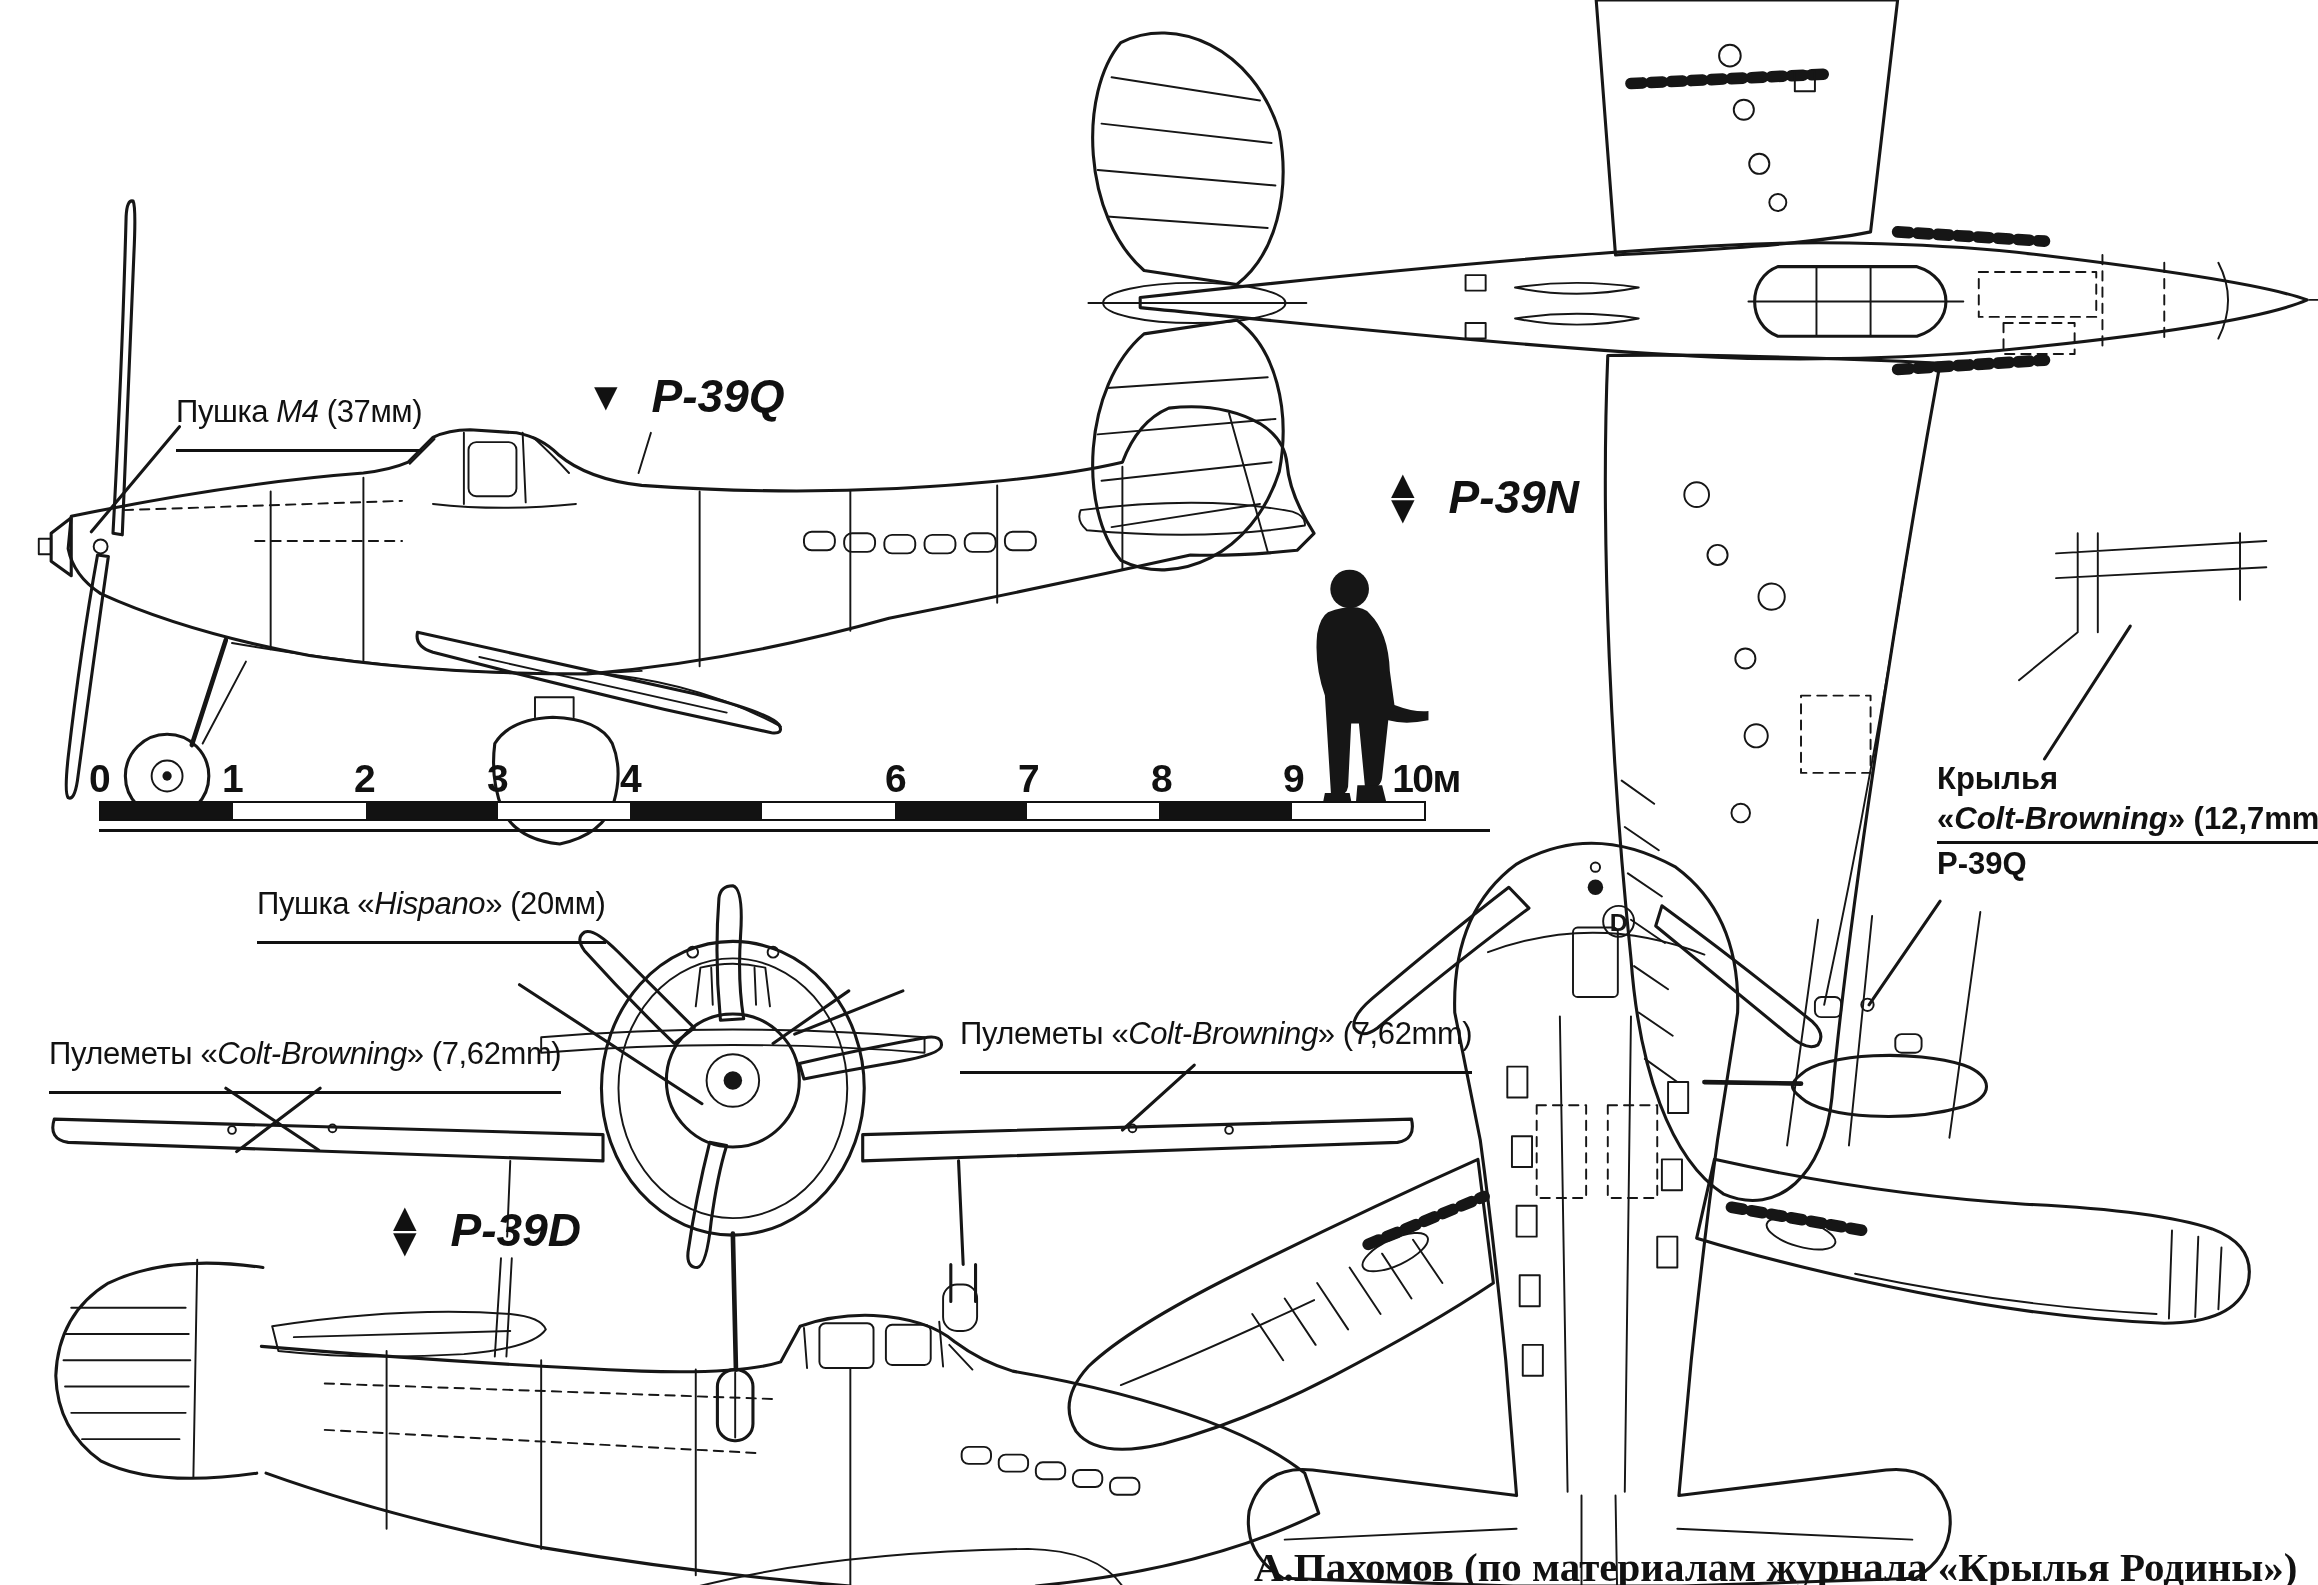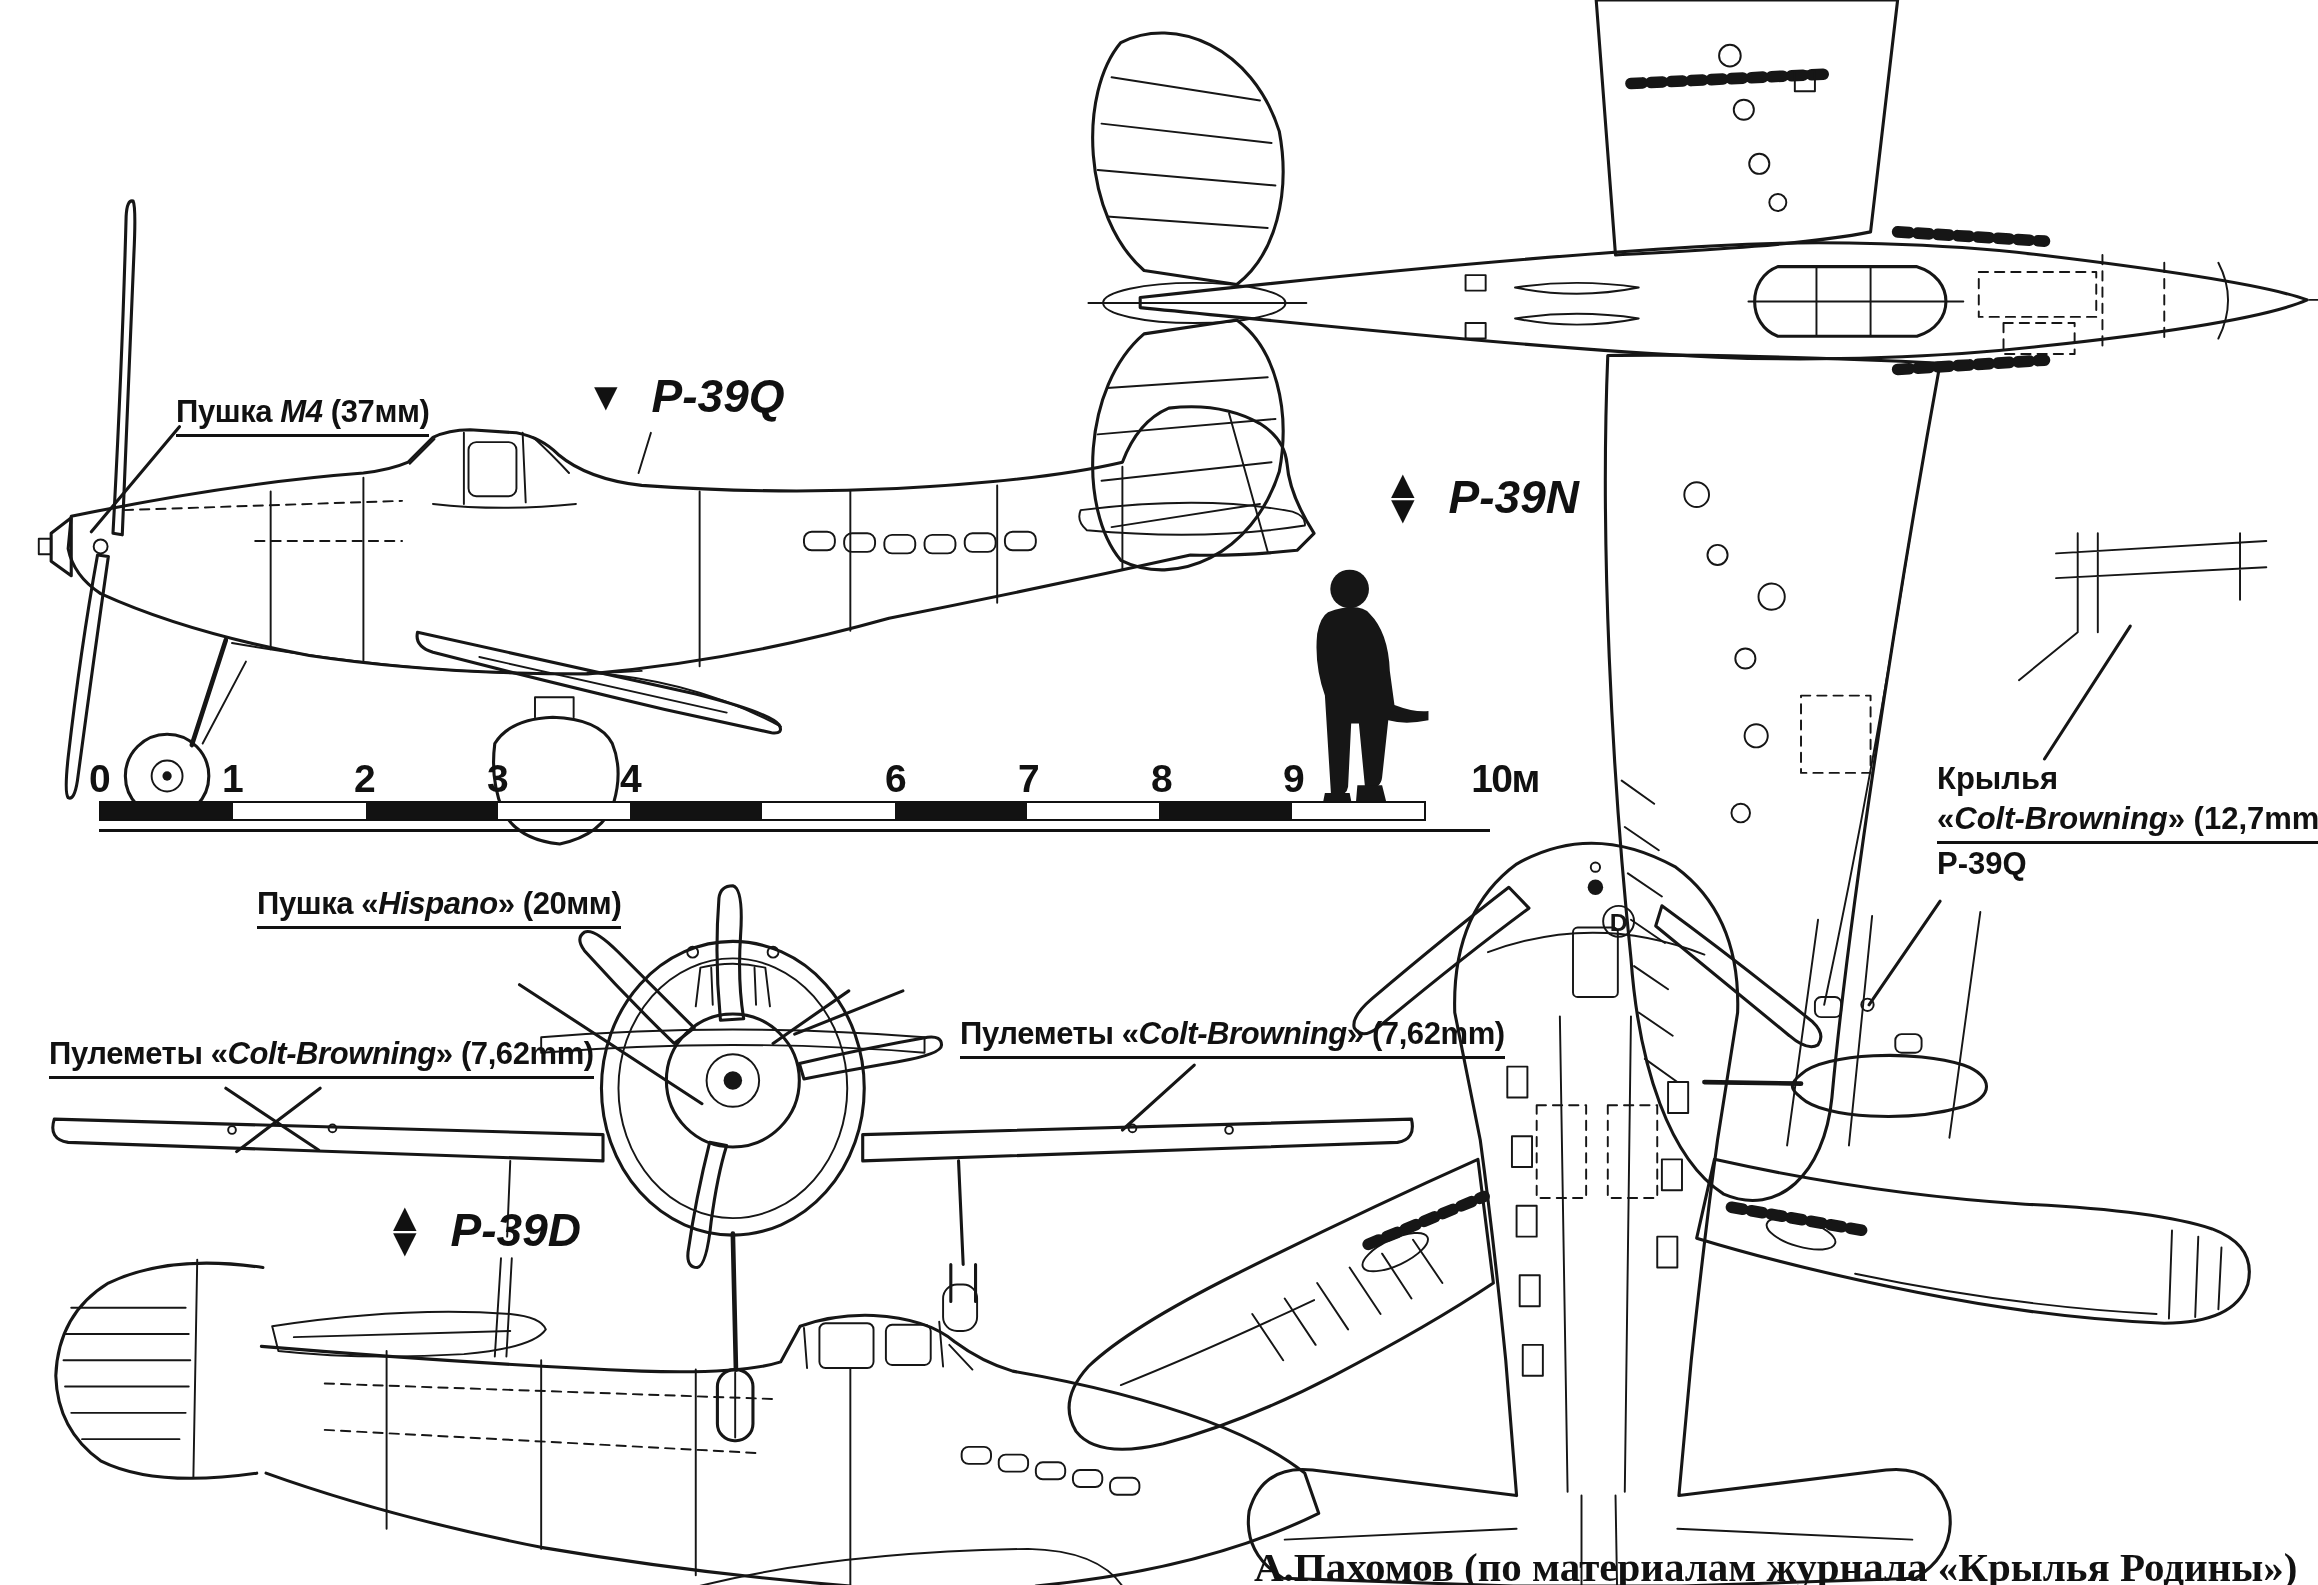--- a/index.html
+++ b/index.html
@@ -5,22 +5,22 @@
   html,body{margin:0;padding:0;background:#e8e8e8;}
   #canvas{position:relative;width:2319px;height:1586px;background:#ffffff;overflow:hidden;
           font-family:"Liberation Sans",sans-serif;color:#111;}
   svg.art{position:absolute;left:0;top:0;z-index:1;}
   .s{stroke:#161616;fill:none;stroke-width:4;stroke-linecap:round;stroke-linejoin:round;}
   .t{stroke-width:2.5;}
   .w6{stroke-width:6;}
   .f{fill:#161616;stroke:none;}
   .d{stroke-dasharray:12 9;}
   .serr{stroke-width:15;stroke-dasharray:15 11;}
-  .lbl{position:absolute;z-index:3;font-size:31px;font-weight:700;letter-spacing:-0.4px;
-       border-bottom:3.9px solid #111;padding-bottom:4px;white-space:nowrap;}
+  .lbl{position:absolute;z-index:3;font-size:31px;font-weight:400;letter-spacing:-0.4px;
+       border-bottom:3.9px solid #111;padding-bottom:19px;white-space:nowrap;}
   .lbl .model{font-style:italic;}
   .marker{position:absolute;z-index:3;display:flex;align-items:center;white-space:nowrap;}
   .marker .tris{display:flex;flex-direction:column;line-height:0.62;font-size:40px;margin-right:26px;}
   .marker .tri-single{font-size:40px;margin-right:26px;}
   .marker .vname{font-size:46px;font-weight:700;font-style:italic;letter-spacing:0;}
   .note{position:absolute;z-index:3;font-size:31px;font-weight:700;line-height:1.28;white-space:nowrap;}
   .note .u{border-bottom:3.9px solid #111;padding-bottom:2.3px;display:inline-block;}
   .note .model{font-style:italic;}
   #scalebar{position:absolute;left:99px;top:801px;width:1327px;height:20px;z-index:2;
             border:2.3px solid #111;display:flex;box-sizing:border-box;background:#fff;}
@@ -253,21 +253,21 @@
   <span class="tick" style="left:64px">0</span>
   <span class="tick" style="left:197px">1</span>
   <span class="tick" style="left:329px">2</span>
   <span class="tick" style="left:462px">3</span>
   <span class="tick" style="left:595px">4</span>
   <span class="tick" style="left:727px"></span>
   <span class="tick" style="left:860px">6</span>
   <span class="tick" style="left:993px">7</span>
   <span class="tick" style="left:1126px">8</span>
   <span class="tick" style="left:1258px">9</span>
-  <span class="tick" style="left:1470px">10м</span>
+  <span class="tick" style="left:1391px">10м</span>
 
   <div class="lbl" style="left:176px;top:394px">
     <span>Пушка </span><span class="model">M4</span><span> (37мм)</span>
   </div>
 
   <div class="marker" style="left:586px;top:369px">
     <span class="tri-single">▼</span>
     <span class="vname">P-39Q</span>
   </div>
 

